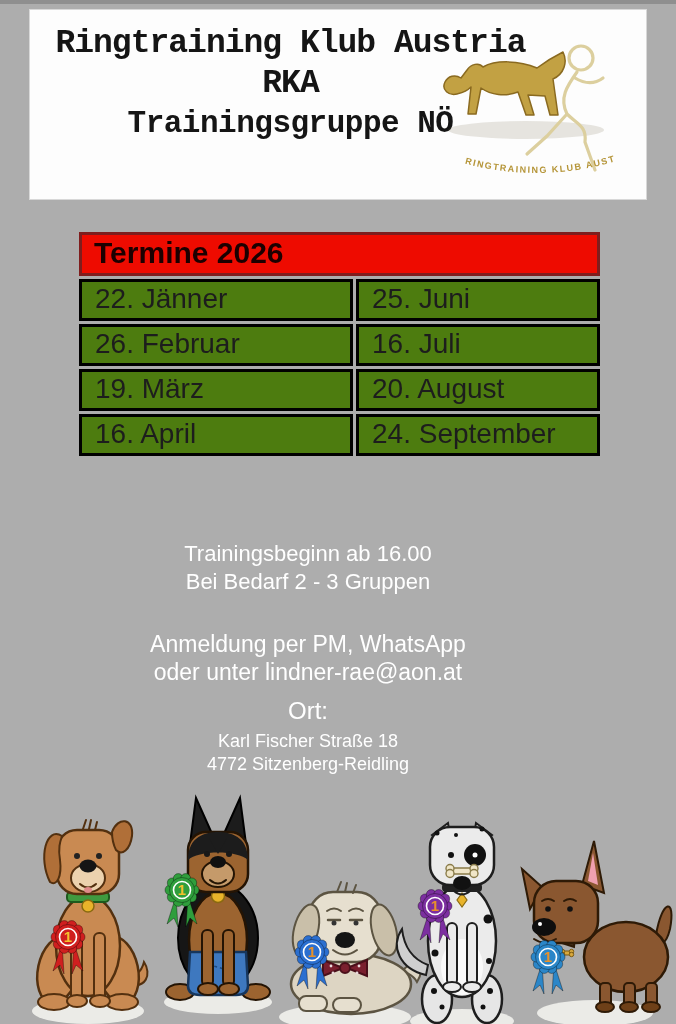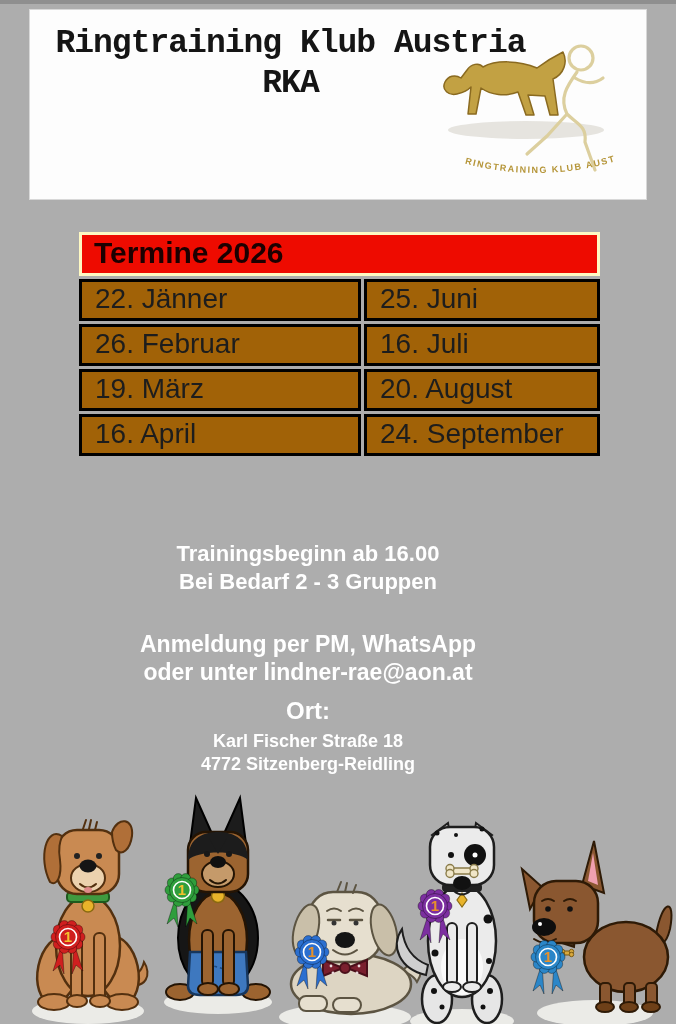--- a/index.html
+++ b/index.html
@@ -23,34 +23,34 @@
     font-size:20px;font-weight:700;color:#c49a3c;letter-spacing:0;
   }
   .logo{position:absolute;top:22px;right:0;width:215px;height:155px;}
   .logo-arc-text{font-size:9px;letter-spacing:1.5px;fill:#b59538;font-weight:700;}
   
   .schedule{
     position:absolute;left:76px;top:229px;width:527px;
     border-collapse:separate;border-spacing:3px 3px;
   }
   .schedule th{
-    background:#ee0b00;border:3px solid #fef9c3;
+    background:#ee0b00;border:3px solid #7f1d1d;
     font-size:30px;font-weight:700;color:#1c0000;
     text-align:left;padding:1px 0 3px 12px;height:33px;
   }
   .schedule td{
-    background:#a16207;border:3px solid #000;
+    background:#4d7c0f;border:3px solid #000;
     font-size:28px;font-weight:400;color:#1d1d1d;
-    text-align:left;padding:1px 16px 3px 13px;height:31px;
+    text-align:left;padding:1px 8px 3px 13px;height:31px;
   }
   .schedule td.col-left{width:247px;}
   
   .info-line{
     position:absolute;left:0;width:616px;text-align:center;
-    color:#ffffff;font-weight:700;
+    color:#ffffff;font-weight:400;
   }
   .t1{top:541px;font-size:22px;}
   .t2{top:569px;font-size:22px;}
   .r1{top:631px;font-size:23px;}
   .r2{top:659px;font-size:23px;}
   .ort{top:697px;font-size:24px;}
   .street{top:731px;font-size:18px;}
   .city{top:754px;font-size:18px;}
   
   .dogs{position:absolute;left:0;top:779px;width:676px;height:245px;}
@@ -59,20 +59,21 @@
   .rosette-num{font-family:"Liberation Sans",sans-serif;font-size:15px;font-weight:700;}
 </style>
 </head>
 <body>
 
 <div class="top-edge"></div>
 
 <div class="header-card">
   <div class="titles">
     <div class="title1">Ringtraining Klub Austria RKA</div>
+    <div class="title2">Trainingsgruppe NÖ</div>
   </div>
 
   <svg class="logo" viewBox="0 0 215 155" aria-hidden="true">
     <ellipse cx="95" cy="98" rx="78" ry="9" fill="rgba(110,100,70,0.16)"></ellipse>
 
     <g stroke="#dccf9e" stroke-width="3.2" fill="none" stroke-linecap="round">
       <circle cx="150" cy="26" r="12"></circle>
       <path d="M146,40 C136,54 128,66 136,82 M136,82 L116,104 L96,122 M136,82 C146,92 156,94 154,110 L164,138 M144,46 C154,52 164,52 172,46"></path>
     </g>
 

